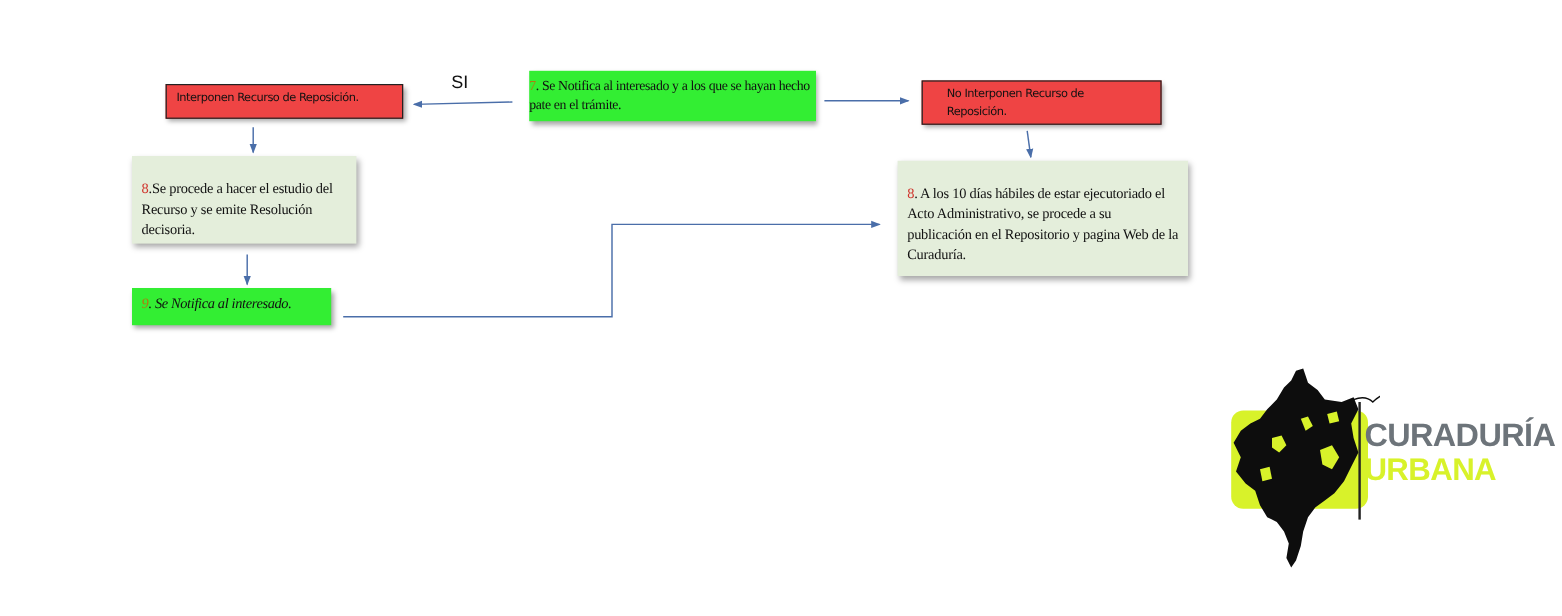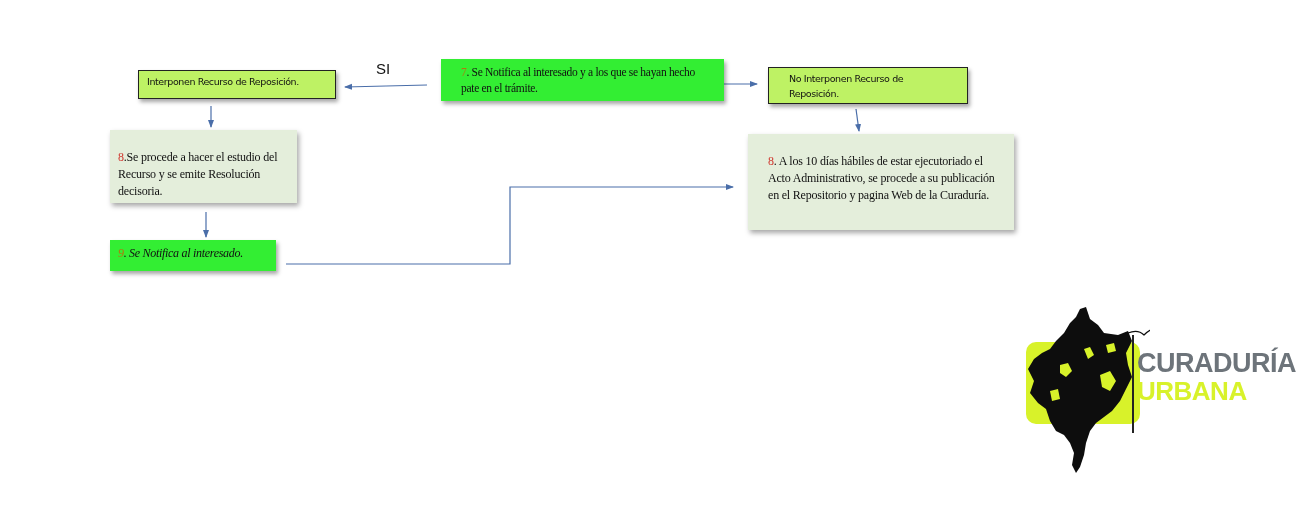--- a/index.html
+++ b/index.html
@@ -1,18 +1,18 @@
 <!DOCTYPE html>
 <html><head>
   <meta charset="utf-8">
   <style>
     html, body { margin:0; padding:0; background:#ffffff; }
     body { width:1302px; height:513px; position:relative; overflow:hidden; font-family:"Liberation Serif", serif; }
     .box { position:absolute; box-sizing:border-box; color:#111; }
-    .lime { background:#bef264; border:1px solid #222; font-family:"DejaVu Sans", sans-serif; font-size:9.5px; letter-spacing:-0.4px; box-shadow:2px 3px 4px rgba(0,0,0,0.35); }
+    .lime { background:#ef4444; border:1px solid #222; font-family:"DejaVu Sans", sans-serif; font-size:9.5px; letter-spacing:-0.4px; box-shadow:2px 3px 4px rgba(0,0,0,0.35); }
     .green { background:#33ee33; font-family:"Liberation Serif", serif; font-size:11.5px; letter-spacing:-0.3px; box-shadow:2px 3px 4px rgba(0,0,0,0.35); }
     .pale { background:#e4eedb; font-family:"Liberation Serif", serif; font-size:12px; letter-spacing:-0.2px; line-height:17px; box-shadow:2px 3px 5px rgba(0,0,0,0.35); }
     .num-red { color:#d0342c; }
     .num-gold { color:#b07a10; }
     .label { position:absolute; font-family:"Liberation Sans", sans-serif; font-size:15px; color:#111; }
     svg.conn { position:absolute; left:0; top:0; }
     .logo { position:absolute; left:1020px; top:305px; width:260px; height:175px; }
     .logo-text { position:absolute; font-family:"Liberation Sans", sans-serif; font-weight:bold; letter-spacing:-0.5px; line-height:1; }
   </style>
 </head>
@@ -34,41 +34,41 @@
   <line x1="206" y1="212" x2="206" y2="237" stroke="#4a6ea9" stroke-width="1.2" marker-end="url(#arr)"></line>
 
   <line x1="856" y1="109" x2="859" y2="131" stroke="#4a6ea9" stroke-width="1.2" marker-end="url(#arr)"></line>
 
   <polyline points="286,264 510,264 510,187 733,187" fill="none" stroke="#4a6ea9" stroke-width="1.2" marker-end="url(#arr)"></polyline>
 </svg>
 
 <span class="label" style="left:376px; top:60px;">SI</span>
 <span class="label" style="left:658px; top:60px;font-weight:bold;">NO</span>
 
-<div class="box green" style="left:441px; top:59px; width:283px; height:42px; padding:5px 20px; line-height:16px;">
+<div class="box green" style="left:441px; top:59px; width:239px; height:42px; padding:5px 0; line-height:16px;">
   <span class="num-gold">7</span><span>. Se Notifica al interesado y a los que se hayan hecho pate en el trámite.</span>
 </div>
 
 <div class="box lime" style="left:138px; top:70px; width:198px; height:29px; padding:5px 8px;">
   <span>Interponen Recurso de Reposición.</span>
 </div>
 
 <div class="box lime" style="left:768px; top:67px; width:200px; height:37px; padding:3px 20px; line-height:15px;">
   <span> No Interponen Recurso de Reposición.</span>
 </div>
 
 <div class="box pale" style="left:110px; top:130px; width:187px; height:73px; padding:19px 8px 0 8px;">
   <span class="num-red">8</span><span>.Se procede a hacer el estudio del Recurso y se emite Resolución decisoria.</span>
 </div>
 
 <div class="box green" style="left:110px; top:240px; width:166px; height:31px; padding:6px 8px; font-size:12px;font-style:italic;">
   <span class="num-gold">9</span><span>. Se Notifica al interesado.</span>
 </div>
 
-<div class="box pale" style="left:748px; top:134px; width:266px; height:96px; padding:19px 8px 0 20px;">
+<div class="box pale" style="left:748px; top:134px; width:242px; height:96px; padding:19px 8px 0 8px;">
   <span class="num-red">8</span><span>. A los 10 días hábiles de estar ejecutoriado el Acto Administrativo, se procede a su publicación en el Repositorio y pagina Web de la Curaduría.</span>
 </div>
 
 <div class="logo">
   <div style="position:absolute; left:6px; top:37px; width:114px; height:82px; background:#d8f22a; border-radius:10px;"></div>
   <svg width="130" height="175" viewBox="0 0 130 175" style="position:absolute; left:0; top:0;">
     <path d="M60,4 L66,2 L70,14 L78,20 L84,28 L98,30 L108,26 L112,36 L106,48 L108,60 L112,72 L106,84 L100,96 L92,106 L84,112 L76,118 L70,126 L66,138 L64,150 L60,162 L56,168 L52,160 L54,148 L50,138 L44,130 L36,126 L30,116 L26,104 L18,98 L10,88 L14,76 L8,64 L14,54 L22,48 L30,44 L36,36 L44,28 L50,18 L56,12 Z" fill="#0d0d0d"></path>
     <path d="M40,60 L48,58 L52,66 L46,72 L40,68 Z" fill="#d8f22a"></path>
     <path d="M80,70 L90,66 L96,76 L90,86 L82,82 Z" fill="#d8f22a"></path>
     <path d="M64,44 L70,42 L74,50 L68,54 Z" fill="#d8f22a"></path>

